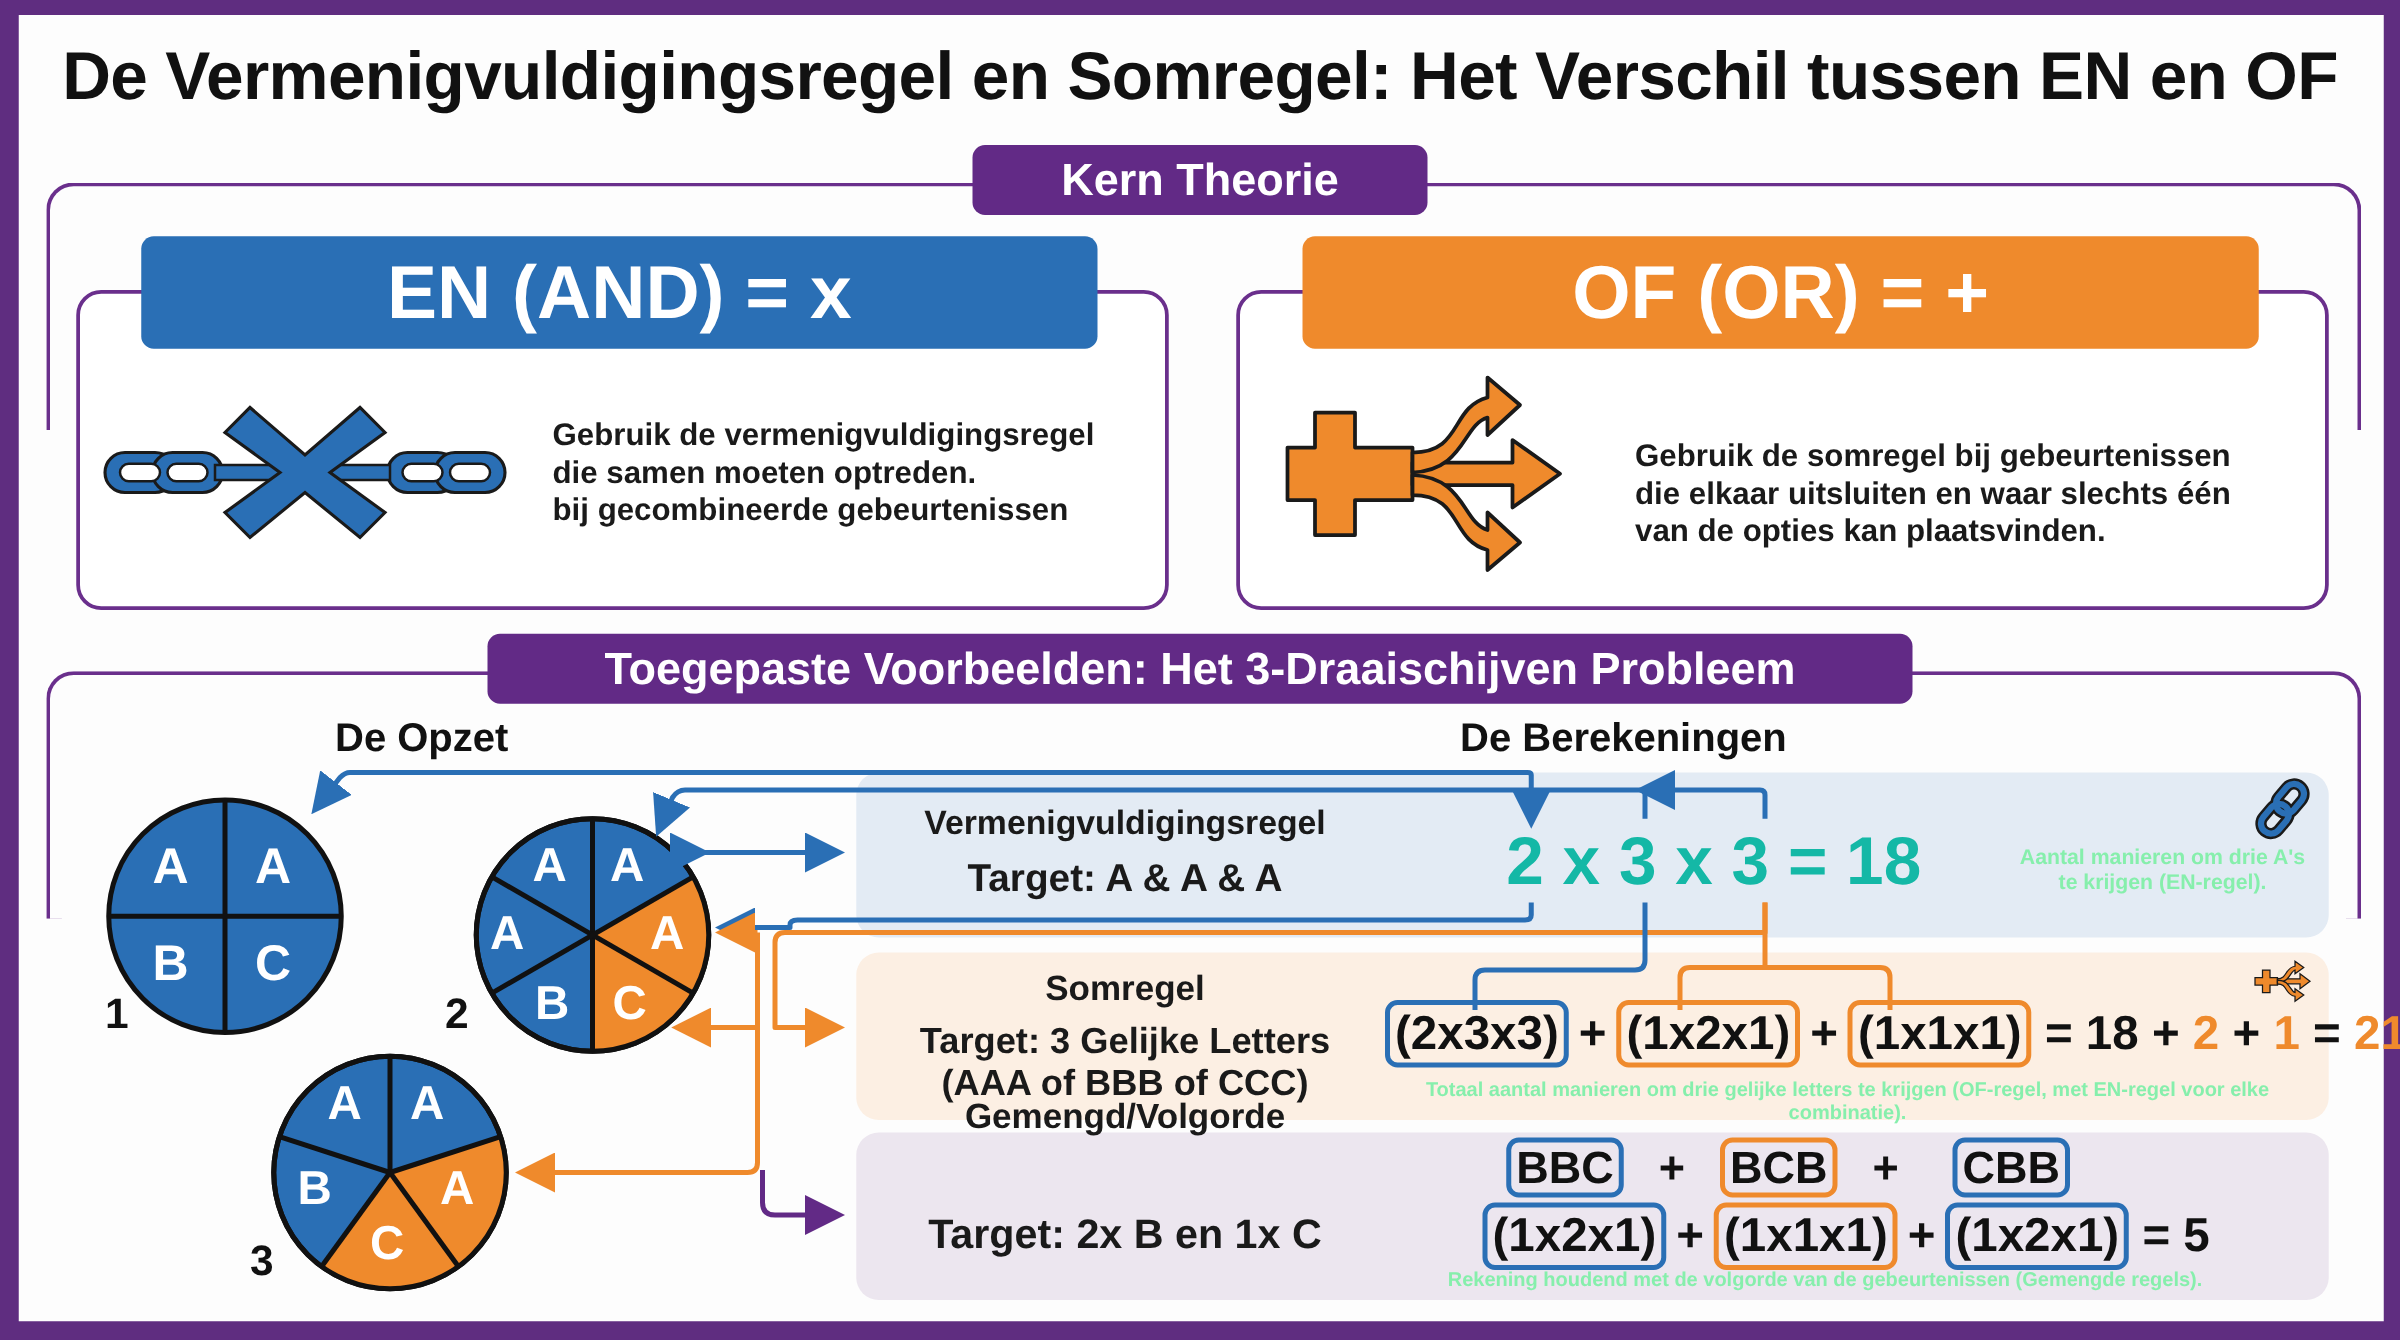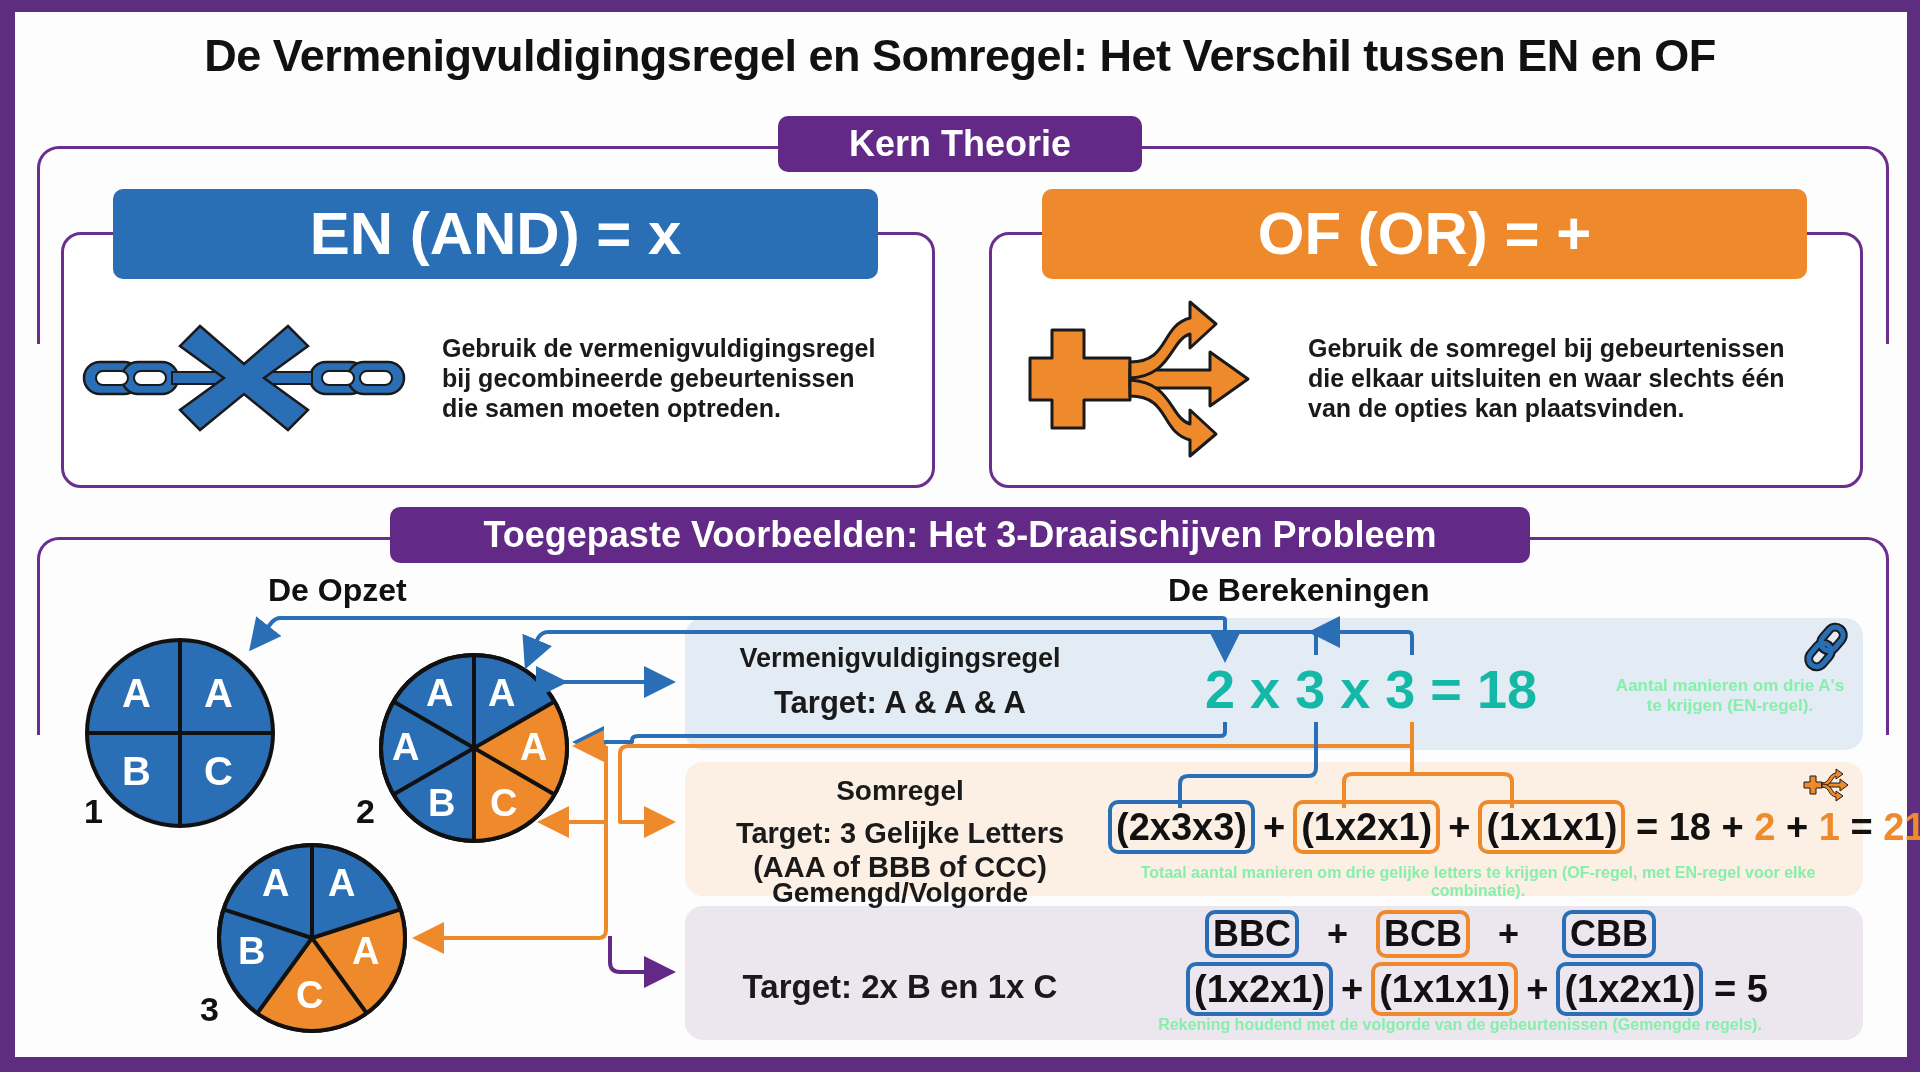--- a/index.html
+++ b/index.html
@@ -1,18 +1,18 @@
 <!DOCTYPE html>
 <html><head>
 <meta charset="utf-8">
 <style>
   html,body{margin:0;padding:0;}
   body{width:1920px;height:1072px;background:#5f2d80;position:relative;overflow:hidden;font-family:"Liberation Sans",sans-serif;}
   .canvas{position:absolute;left:15px;top:12px;width:1892px;height:1045px;background:#fdfdfd;}
-  .title{position:absolute;left:0;top:30px;width:1920px;text-align:center;font-size:45px;font-weight:bold;color:#111;letter-spacing:-0.5px;}
+  .title{position:absolute;left:0;top:30px;width:1920px;text-align:center;font-size:54px;font-weight:bold;color:#111;letter-spacing:-0.5px;}
   .pill{position:absolute;background:#622a86;color:#fff;font-weight:bold;border-radius:10px;text-align:center;}
   .frame{position:absolute;border:3px solid #6a2f8c;border-bottom:none;border-radius:22px 22px 0 0;}
   .card{position:absolute;border:3px solid #6a2f8c;border-radius:20px;background:#fff;}
   .banner{position:absolute;border-radius:10px;color:#fff;font-weight:bold;text-align:center;font-size:60px;}
   .desc{position:absolute;font-size:25px;font-weight:bold;color:#1a1a1a;line-height:30px;}
   .subhead{position:absolute;font-size:32px;font-weight:bold;color:#111;}
   .panel{position:absolute;border-radius:18px;}
   .ptitle{position:absolute;text-align:center;font-weight:bold;color:#1a1a1a;}
   .box{display:inline-block;border:4px solid;border-radius:10px;padding:0 4px;line-height:46px;}
   .op{display:inline-block;margin:0 8px;}
@@ -43,35 +43,35 @@
     <rect x="14" y="53" width="32" height="14" rx="7"></rect>
     <rect x="52" y="53" width="32" height="14" rx="7"></rect>
     <rect x="240" y="53" width="32" height="14" rx="7"></rect>
     <rect x="278" y="53" width="32" height="14" rx="7"></rect>
   </g>
   <rect x="90" y="54" width="140" height="12" fill="#2a6fb5" stroke="#1a1a1a" stroke-width="2"></rect>
   <path d="M118 8 L162 46 L206 8 L226 28 L182 60 L226 92 L206 112 L162 76 L118 112 L98 92 L142 60 L98 28 Z" fill="#2a6fb5" stroke="#1a1a1a" stroke-width="2.5"></path>
 </svg>
 <div class="desc" style="left:442px;top:333px;">
   <div>Gebruik de vermenigvuldigingsregel</div>
+  <div>die samen moeten optreden.</div>
   <div>bij gecombineerde gebeurtenissen</div>
-  <div>die samen moeten optreden.</div>
 </div>
 
 <div class="card" style="left:989px;top:232px;width:868px;height:250px;"></div>
 <div class="banner" style="left:1042px;top:189px;width:765px;height:90px;line-height:90px;background:#ef8a2c;">OF (OR) = +</div>
 <svg style="left:1030px;top:290px;" width="250" height="180" viewBox="0 0 250 180">
   <g fill="#ef8a2c" stroke="#1a1a1a" stroke-width="3" stroke-linejoin="round">
     <path d="M0 68 L22 68 L22 40 L54 40 L54 68 L100 68 L100 110 L54 110 L54 138 L22 138 L22 110 L0 110 Z"></path>
     <path d="M100 80 L180 80 L180 62 L218 89 L180 116 L180 98 L100 98 Z"></path>
     <path d="M100 72 C140 72 130 36 160 28 L160 12 L186 34 L160 58 L160 44 C140 50 142 86 100 88 Z"></path>
     <path d="M100 106 C140 106 130 142 160 150 L160 166 L186 144 L160 120 L160 134 C140 128 142 92 100 90 Z"></path>
   </g>
 </svg>
-<div class="desc" style="left:1308px;top:333px;">
+<div class="desc" style="left:1308px;top:350px;">
   <div>Gebruik de somregel bij gebeurtenissen</div>
   <div>die elkaar uitsluiten en waar slechts één</div>
   <div>van de opties kan plaatsvinden.</div>
 </div>
 
 <div class="frame" style="left:37px;top:537px;width:1846px;height:195px;"></div>
 <div class="pill" style="left:390px;top:507px;width:1140px;height:56px;line-height:56px;font-size:36px;">Toegepaste Voorbeelden: Het 3-Draaischijven Probleem</div>
 
 <div class="subhead" style="left:268px;top:572px;">De Opzet</div>
 <div class="subhead" style="left:1168px;top:572px;">De Berekeningen</div>

